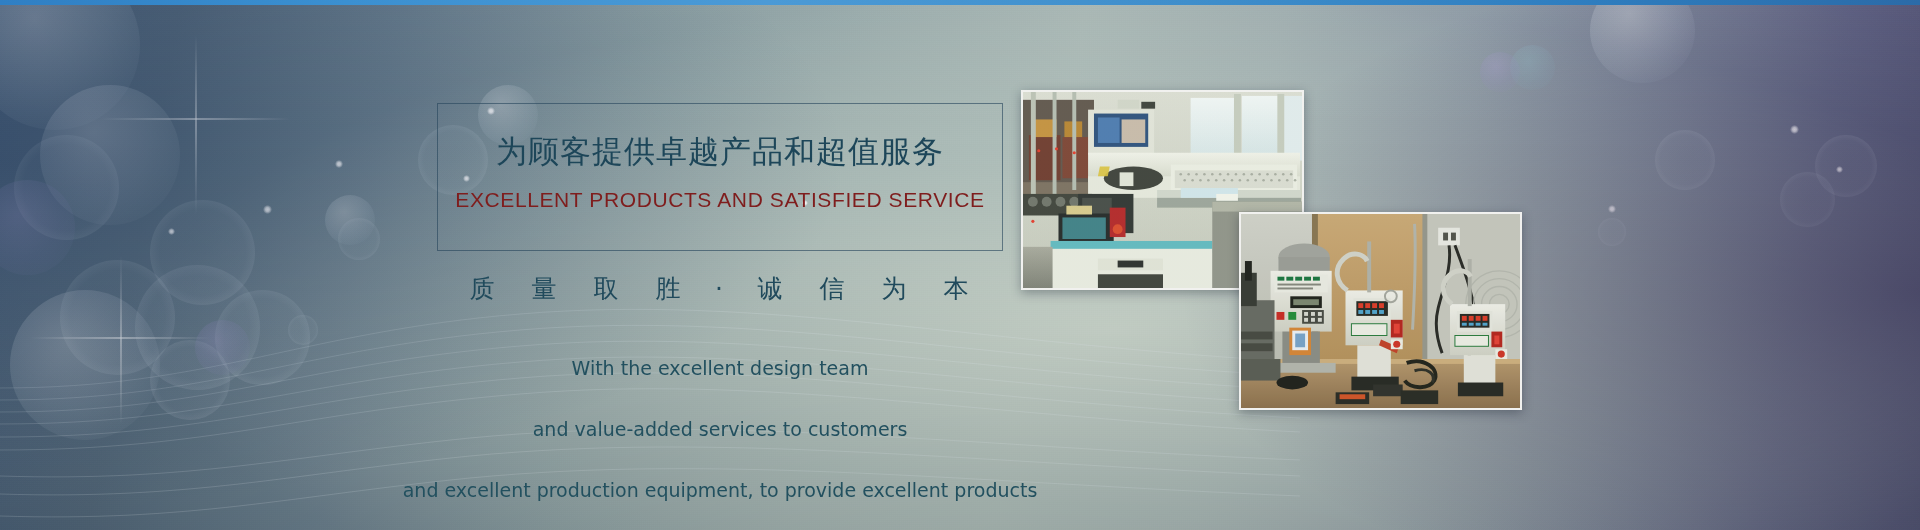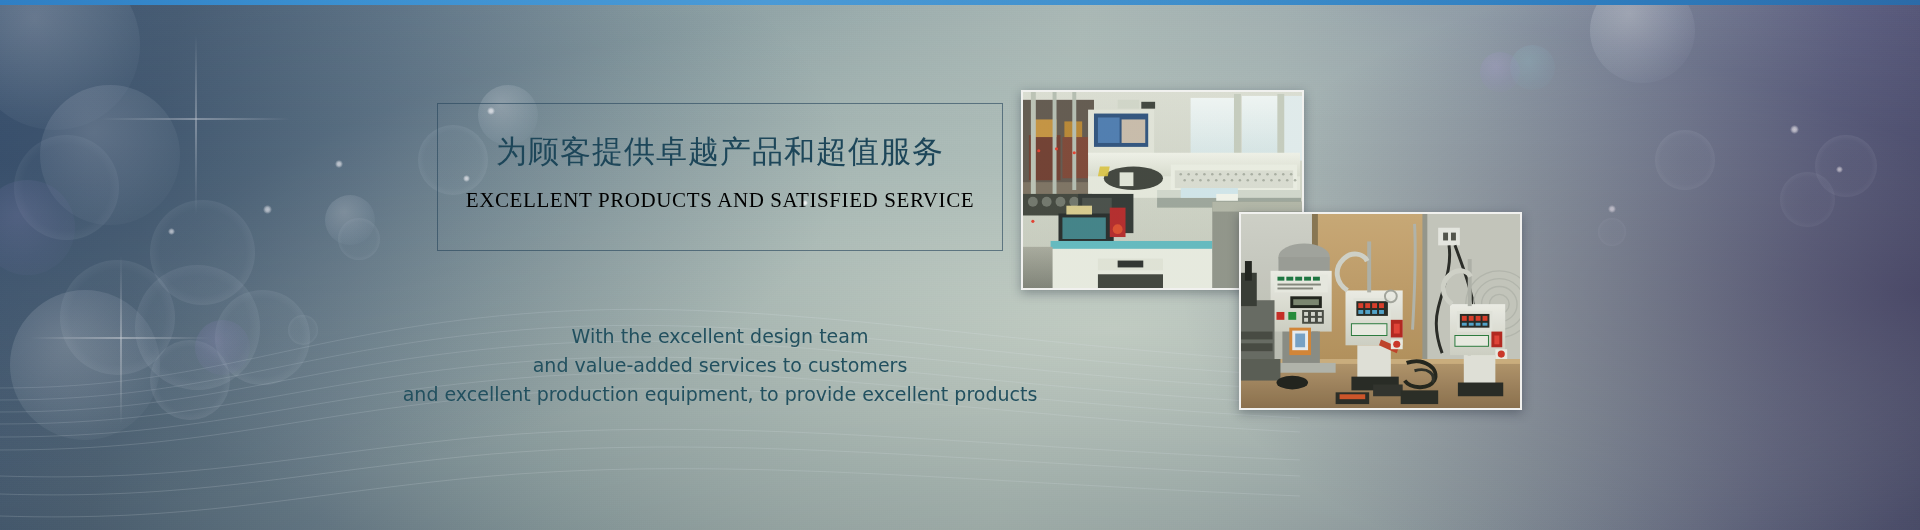--- a/index.html
+++ b/index.html
@@ -134,24 +134,24 @@
     letter-spacing: 1px;
     color: #1d4659;
     font-family: "DejaVu Sans", "Liberation Sans", sans-serif;
     white-space: nowrap;
   }
   .headline-en {
     position: absolute;
     left: 437px; top: 188px;
     width: 566px;
     text-align: center;
-    font-family: Liberation Serif, serif;
+    font-family: Liberation Sans, sans-serif;
     font-size: 21px;
     letter-spacing: 0.6px;
-    color: #000000;
+    color: #7f1d1d;
     white-space: nowrap;
   }
   .slogan {
     position: absolute;
     left: 437px; top: 272px;
     width: 566px;
     text-align: center;
     font-size: 25px;
     color: #204a5c;
     font-family: "DejaVu Sans", "Liberation Sans", sans-serif;
@@ -163,21 +163,21 @@
   .paragraph {
     position: absolute;
     left: 357px; top: 322px;
     width: 726px;
     text-align: center;
     font-size: 19px;
     line-height: 29px;
     color: #22505f;
     font-family: "DejaVu Sans", "Liberation Sans", sans-serif;
   }
-  .paragraph div { white-space: nowrap; }
+  .paragraph div { white-space: nowrap; margin-top: 32px; }
 
   
   .photo {
     position: absolute;
     overflow: hidden;
     border: 2px solid rgba(250,250,248,0.92);
     box-shadow: 0 3px 10px rgba(20,30,45,0.35);
     box-sizing: border-box;
     background: #8d8f85;
   }
@@ -534,20 +534,23 @@
   </div>
 
   <div class="text-block">
 
     <div class="headline-box"></div>
 
     <div class="headline-cn">为顾客提供卓越产品和超值服务</div>
 
     <div class="headline-en">EXCELLENT PRODUCTS AND SATISFIED SERVICE</div>
 
+    <div class="slogan">
+      <span class="ch">质</span><span class="ch">量</span><span class="ch">取</span><span class="ch">胜</span><span class="dot">·</span><span class="ch">诚</span><span class="ch">信</span><span class="ch">为</span><span class="ch">本</span>
+    </div>
 
     <div class="paragraph">
       <div>With the excellent design team</div>
       <div>and value-added services to customers</div>
       <div>and excellent production equipment, to provide excellent products</div>
     </div>
 
   </div>
 </div>
 

